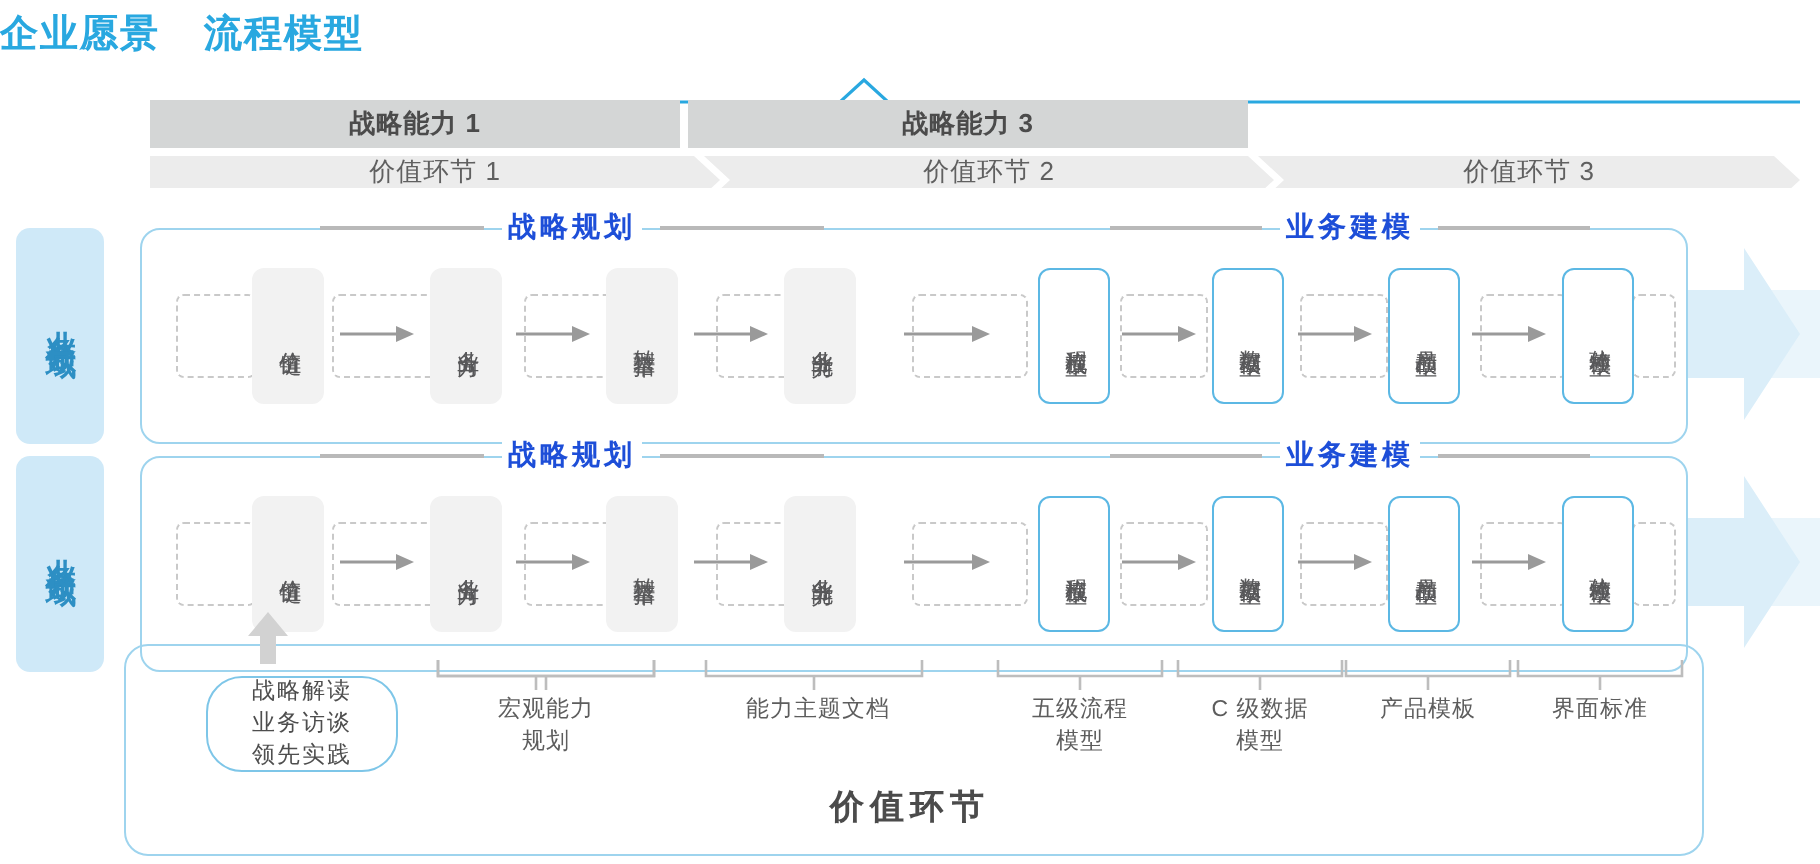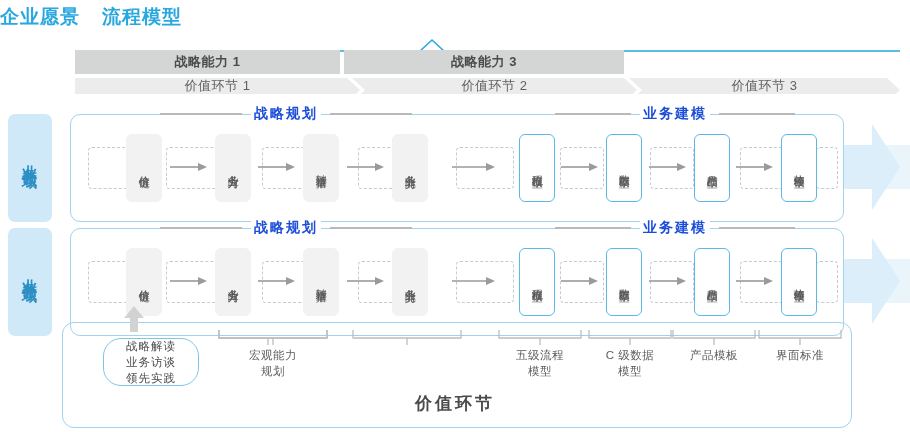--- a/index.html
+++ b/index.html
@@ -433,20 +433,21 @@
     <div>战略解读</div>
     <div>业务访谈</div>
     <div>领先实践</div>
   </div>
 
   <div class="tool-label" style="left:218px;top:348px;width:110px;">
     <div>宏观能力</div>
     <div>规划</div>
   </div>
   <div class="tool-label" style="left:348px;top:348px;width:122px;">
+    <div>能力主题文档</div>
   </div>
   <div class="tool-label" style="left:498px;top:348px;width:84px;">
     <div>五级流程</div>
     <div>模型</div>
   </div>
   <div class="tool-label" style="left:588px;top:348px;width:84px;">
     <div>C 级数据</div>
     <div>模型</div>
   </div>
   <div class="tool-label" style="left:672px;top:348px;width:84px;">

